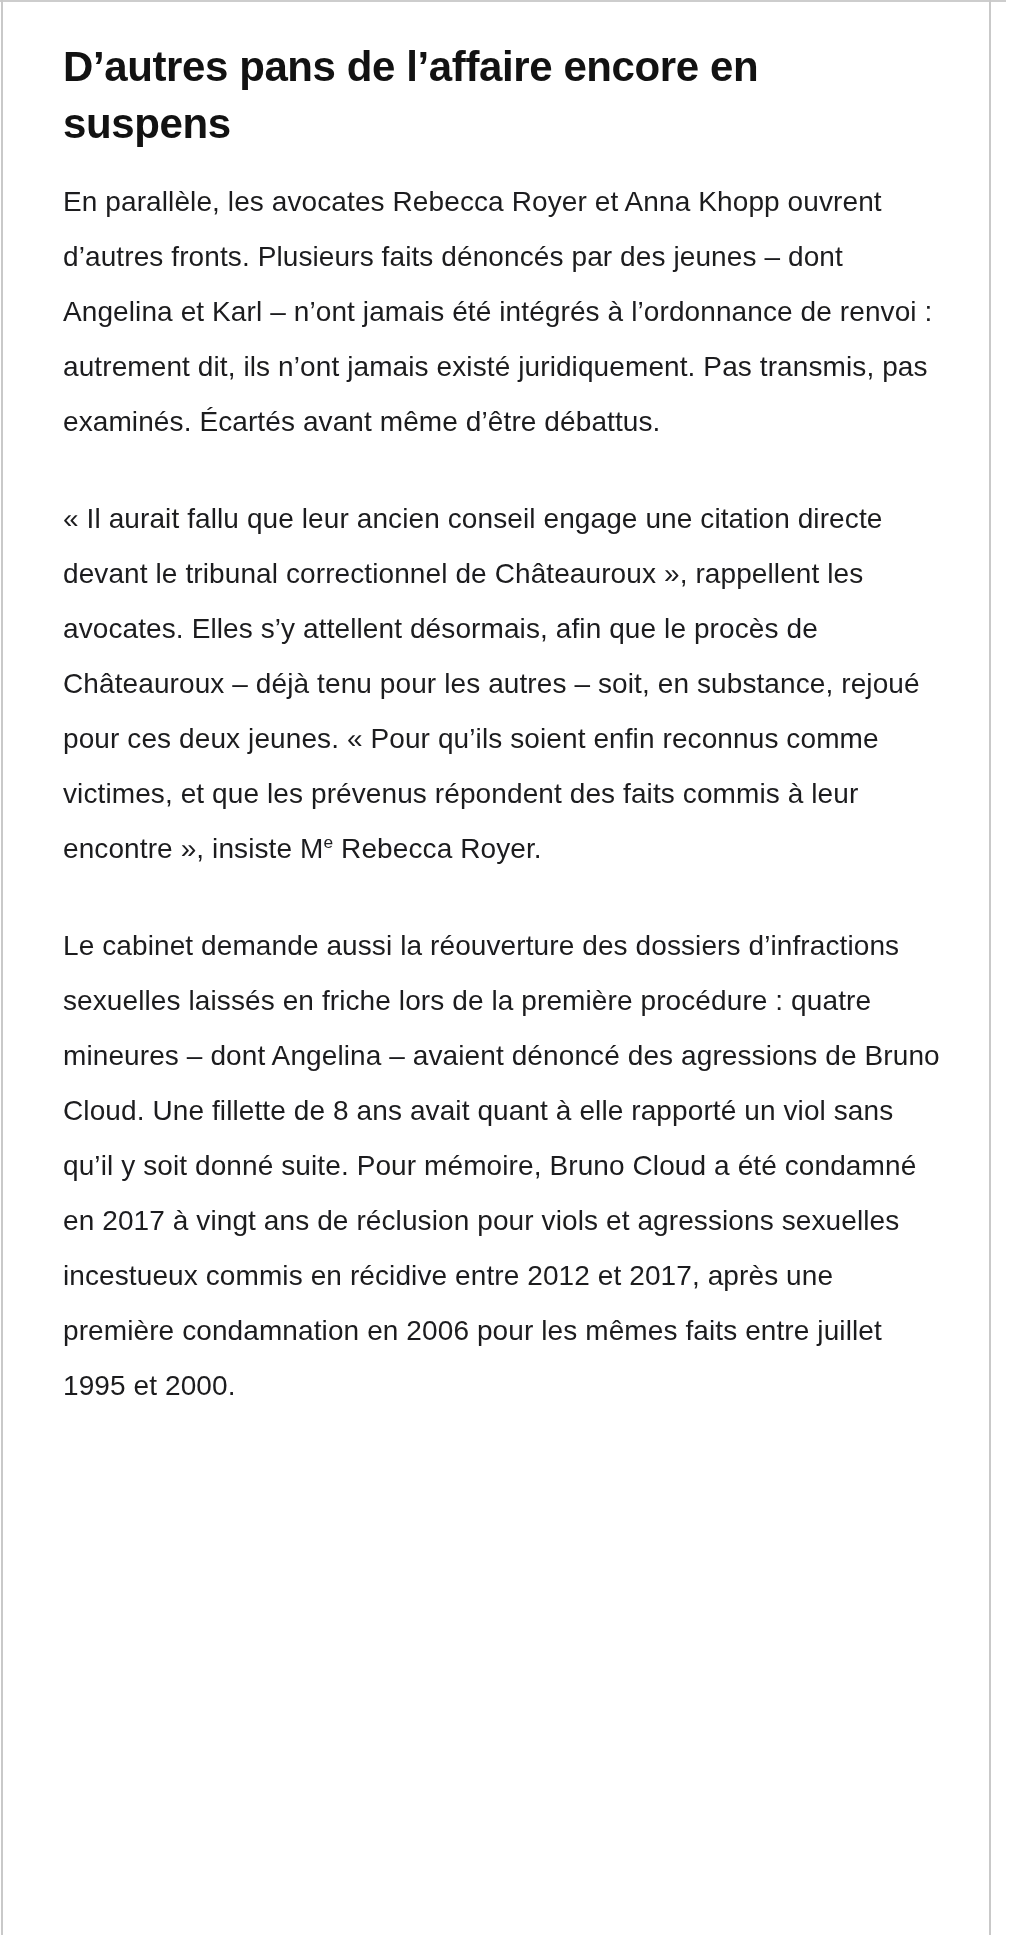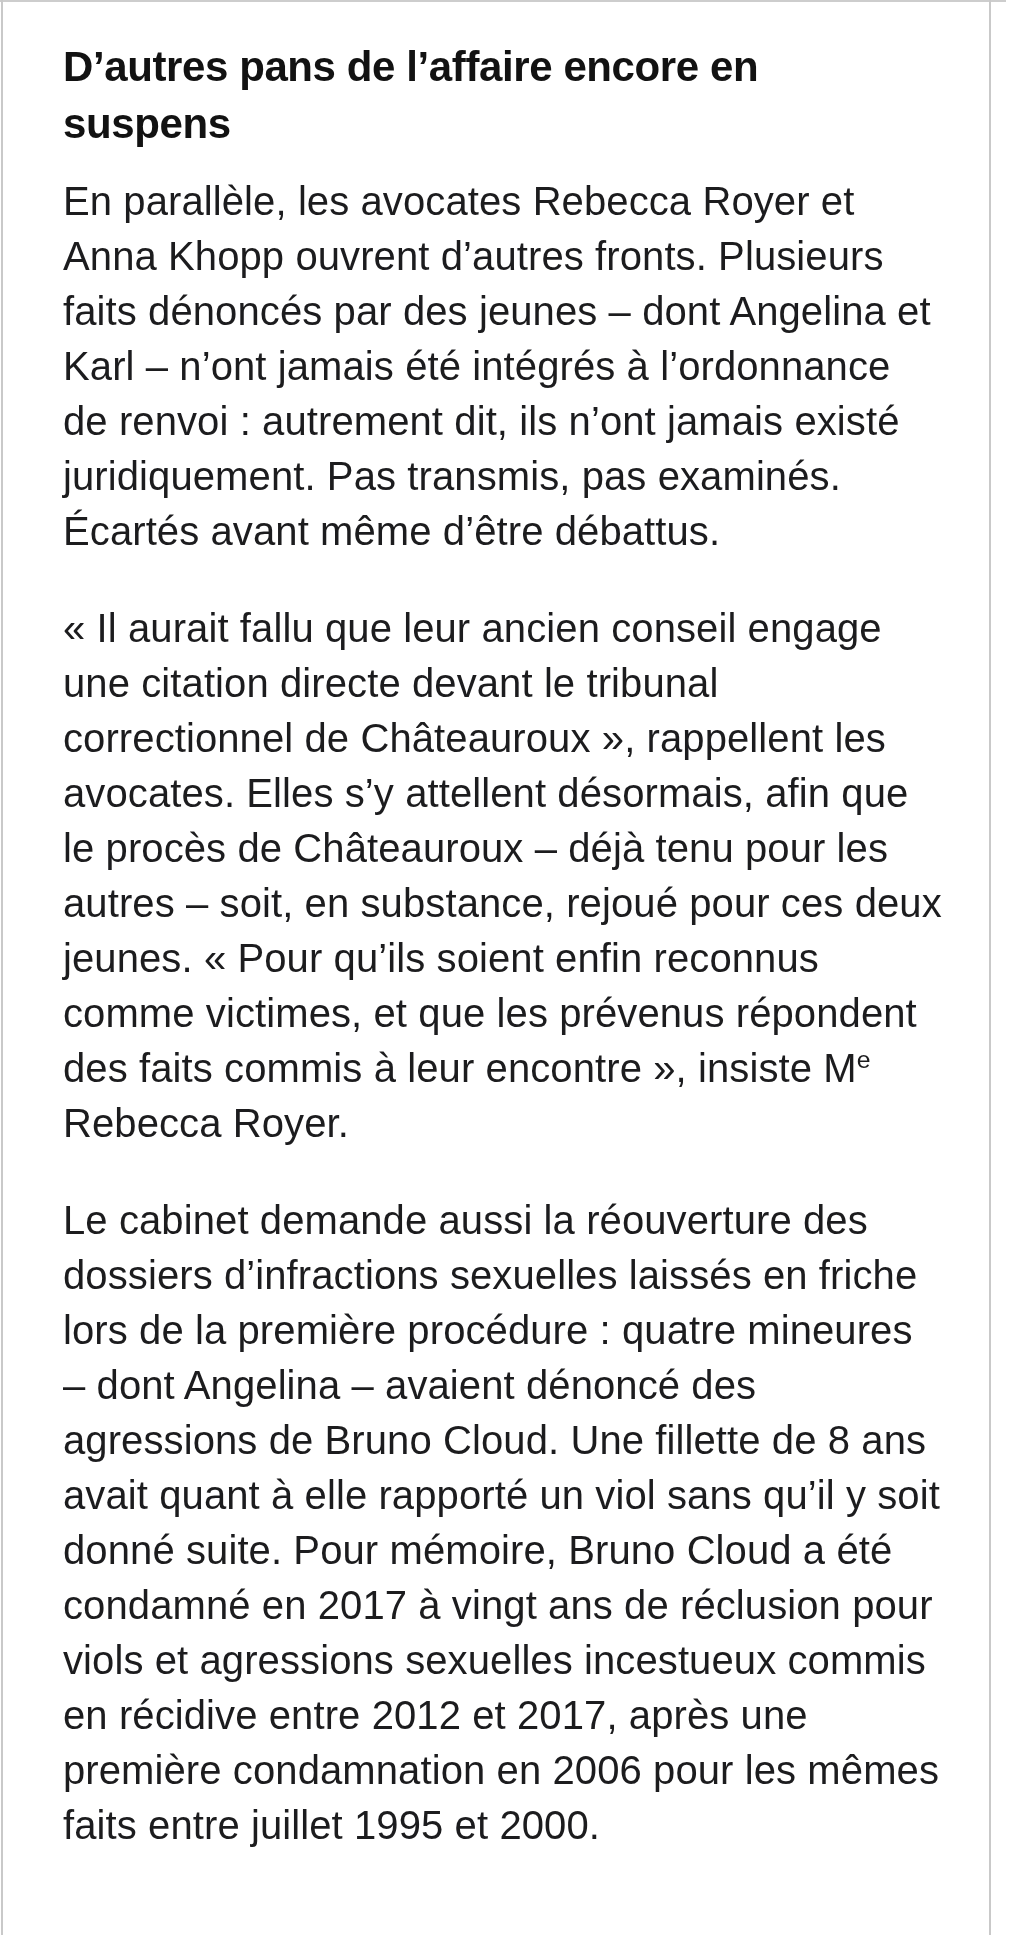--- a/index.html
+++ b/index.html
@@ -48,21 +48,21 @@
     margin: 38px 0 22px 0;
     max-width: 845px;
     font-size: 42px;
     line-height: 57px;
     font-weight: 700;
     letter-spacing: -0.4px;
     color: #121212;
   }
   p.body-paragraph {
     margin: 0 0 42px 0;
-    font-size: 40px;
+    font-size: 28px;
     line-height: 55px;
     letter-spacing: 0.1px;
     color: #1c1c1e;
   }
   p.body-paragraph .seg-italic {
   }
   p.body-paragraph sup {
     font-size: 62%;
     line-height: 0;
     vertical-align: super;

